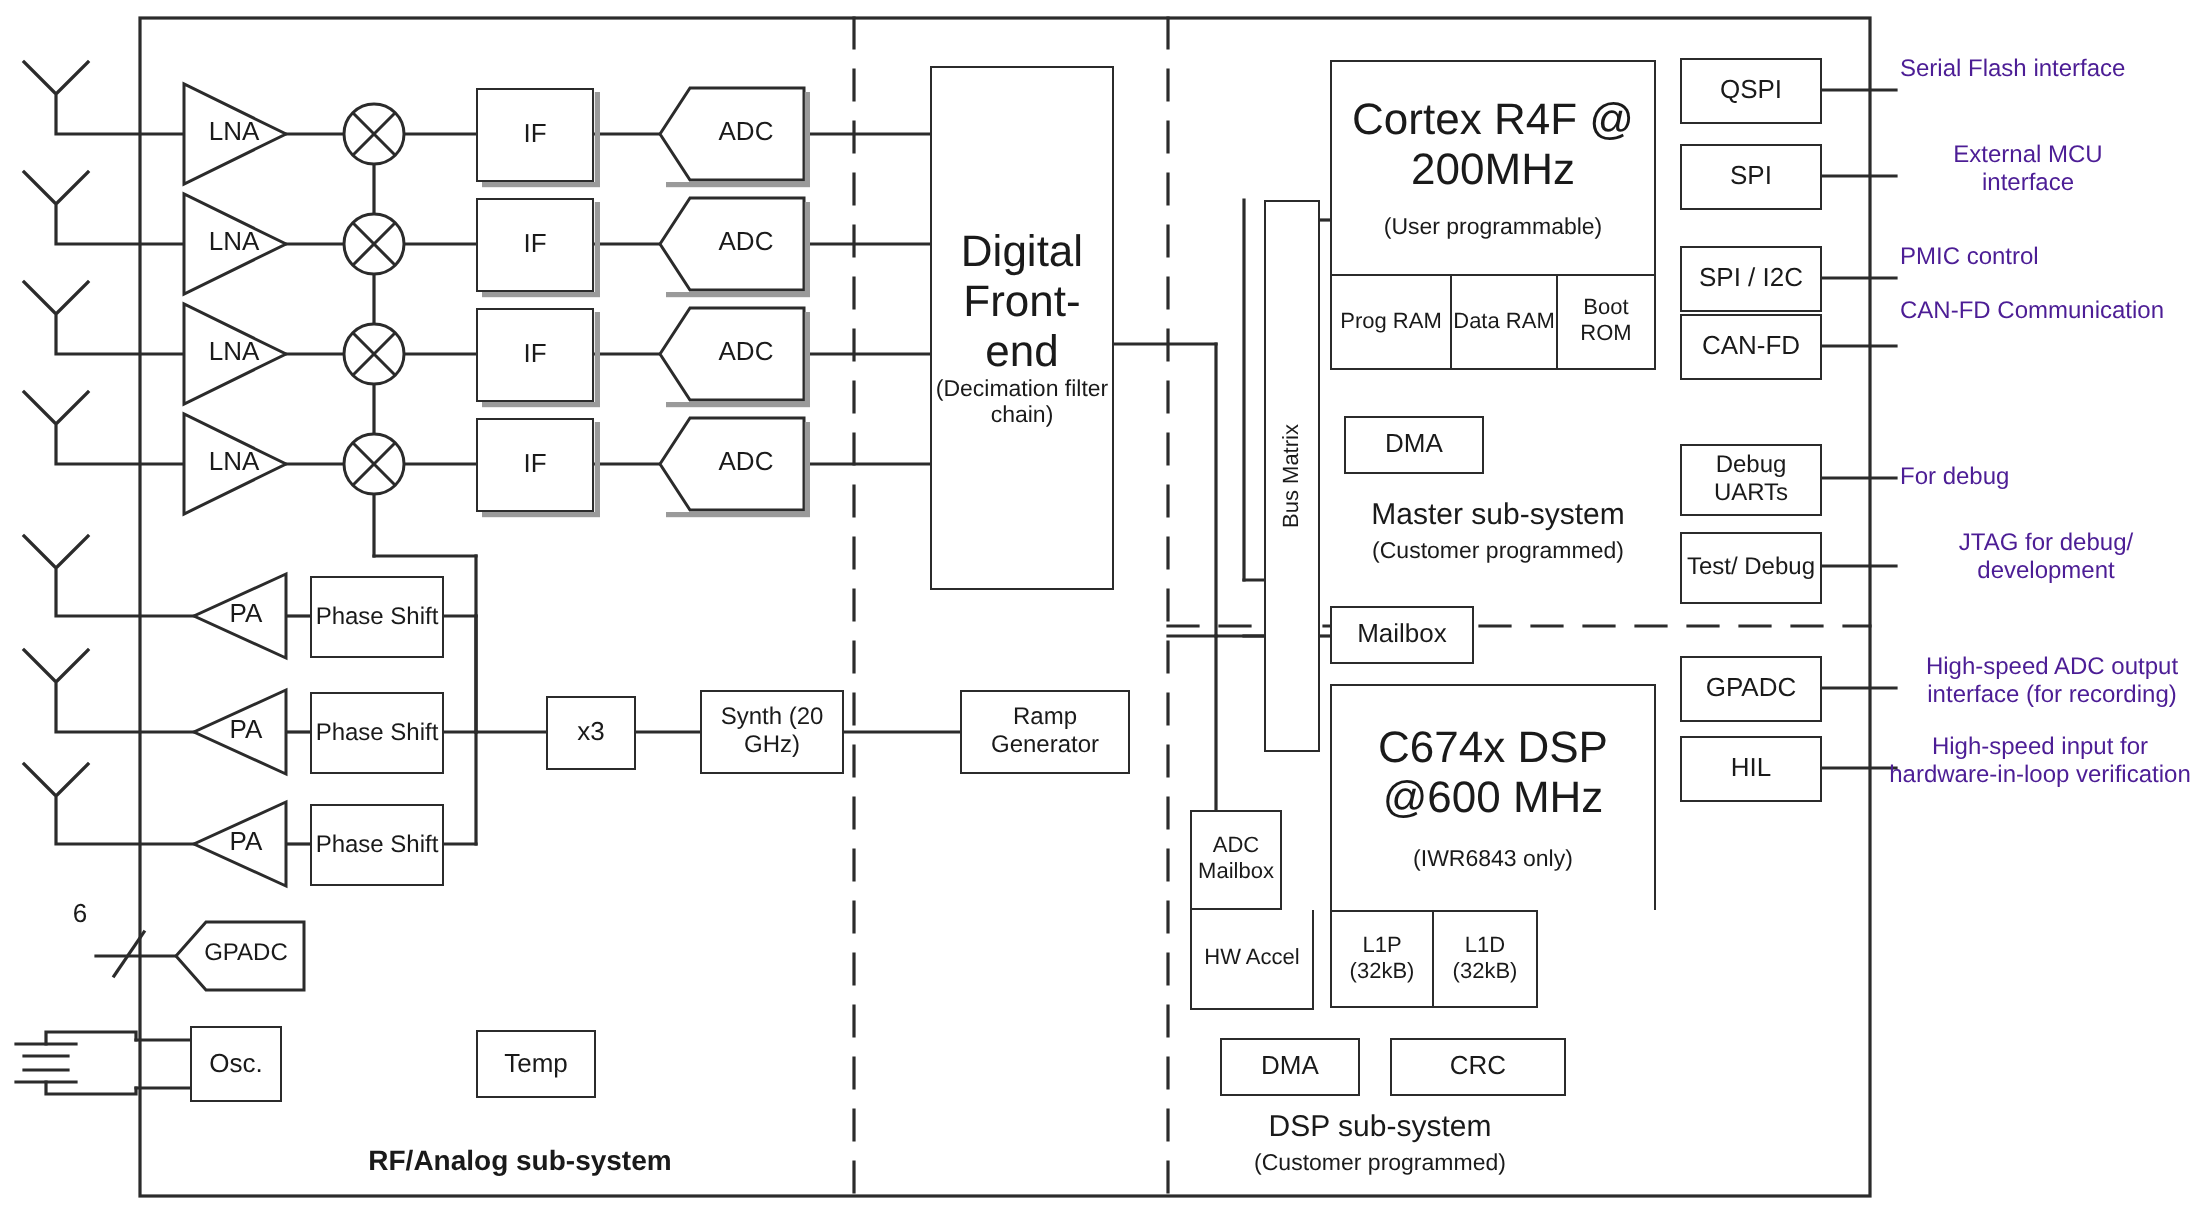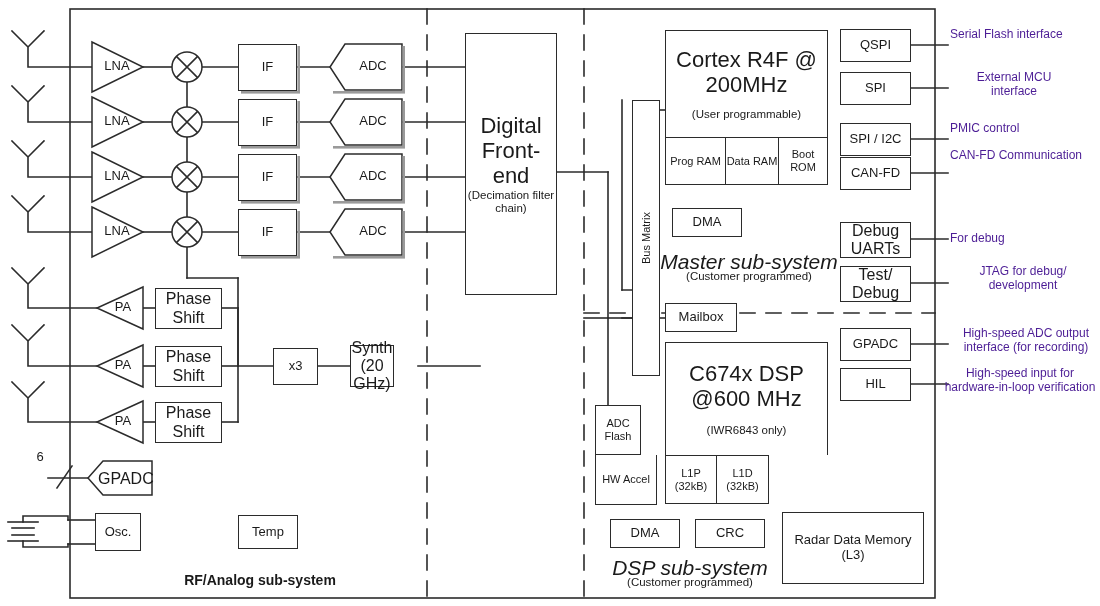--- a/index.html
+++ b/index.html
@@ -5,25 +5,25 @@
   html,body{margin:0;padding:0;background:#ffffff;}
   #stage{position:relative;width:1100px;height:606px;background:#ffffff;
          font-family:"Liberation Sans","DejaVu Sans",sans-serif;color:#1a1a1a;overflow:hidden;}
   svg{position:absolute;left:0;top:0;width:1100px;height:606px;}
   .lbl{position:absolute;text-align:center;line-height:1.12;color:#1a1a1a;
        white-space:pre-line;pointer-events:none;}
   .box{position:absolute;border:1.4px solid #2b2b2b;background:#fff;
        display:flex;flex-direction:column;align-items:center;justify-content:center;
        text-align:center;line-height:1.14;box-sizing:border-box;}
   .t13{font-size:13px;}
-  .t12{font-size:16px;}
+  .t12{font-size:12px;}
   .t11{font-size:11px;}
   .t115{font-size:11.5px;}
   .t14{font-size:14px;}
-  .t15{font-size:21px;font-style:italic;}
+  .t15{font-size:15px;}
   .t17{font-size:22px;}
   .sub{font-size:11.5px;}
   .vtext{position:absolute;font-size:11px;transform:rotate(-90deg);transform-origin:center center;
          white-space:nowrap;}
   .leader{position:absolute;font-size:12px;line-height:1.2;color:#4c1d95;white-space:pre-line;}
 </style>
 </head>
 <body>
 
 <div id="stage">
@@ -227,23 +227,27 @@
 Shift</span>
     </div>
   <div class="box t12" style="left:155px;top:402px;width:67px;height:41px;">
       <span>Phase
 Shift</span>
     </div>
 
   <div class="box t13" style="left:273px;top:348px;width:45px;height:37px;">
       <span>x3</span>
     </div>
-  <div class="box t12" style="left:350px;top:345px;width:44px;height:42px;">
+  <div class="box t12" style="left:350px;top:345px;width:72px;height:42px;">
       <span>Synth
 (20 GHz)</span>
+    </div>
+  <div class="box t12" style="left:480px;top:345px;width:85px;height:42px;">
+      <span>Ramp
+Generator</span>
     </div>
 
   <div class="lbl t12" style="left:98px;top:470px;width:50px;">GPADC</div>
   <div class="lbl t13" style="left:30px;top:450px;width:20px;">6</div>
 
   <div class="box t13" style="left:95px;top:513px;width:46px;height:38px;">
       <span>Osc.</span>
     </div>
   <div class="box t13" style="left:238px;top:515px;width:60px;height:34px;">
       <span>Temp</span>
@@ -284,21 +288,21 @@
 
   <div class="lbl t15" style="left:655px;top:250px;width:188px;">Master sub-system</div>
   <div class="lbl t115" style="left:655px;top:270px;width:188px;">(Customer programmed)</div>
 
   <div class="box t13" style="left:665px;top:303px;width:72px;height:29px;">
       <span>Mailbox</span>
     </div>
 
   <div class="box t11" style="left:595px;top:405px;width:46px;height:50px;">
       <span>ADC
-Flash</span>
+Mailbox</span>
     </div>
   <div class="box t11" style="left:595px;top:455px;width:62px;height:50px;border-top:none;">
       <span>HW
 Accel</span>
     </div>
 
   <div class="box" style="left:665px;top:342px;width:163px;height:113px;border-bottom:none;">
     <span class="t17" style="margin-bottom:12px;">C674x DSP
 @600 MHz</span>
     <span class="sub">(IWR6843 only)</span>
@@ -308,26 +312,22 @@
 (32kB)</span>
     </div>
   <div class="box t11" style="left:717px;top:455px;width:52px;height:49px;border-left:none;">
       <span>L1D
 (32kB)</span>
     </div>
 
   <div class="box t13" style="left:610px;top:519px;width:70px;height:29px;">
       <span>DMA</span>
     </div>
-  <div class="box t13" style="left:695px;top:519px;width:70px;height:29px;">
+  <div class="box t13" style="left:695px;top:519px;width:88px;height:29px;">
       <span>CRC</span>
-    </div>
-  <div class="box t13" style="left:782px;top:512px;width:142px;height:72px;">
-      <span>Radar Data Memory
-(L3)</span>
     </div>
 
   <div class="lbl t15" style="left:600px;top:556px;width:180px;">DSP sub-system</div>
   <div class="lbl t115" style="left:600px;top:576px;width:180px;">(Customer programmed)</div>
 
   <div class="box t13" style="left:840px;top:29px;width:71px;height:33px;">
       <span>QSPI</span>
     </div>
   <div class="leader" style="left:950px;top:27px;width:146px;">Serial Flash interface</div>
 

